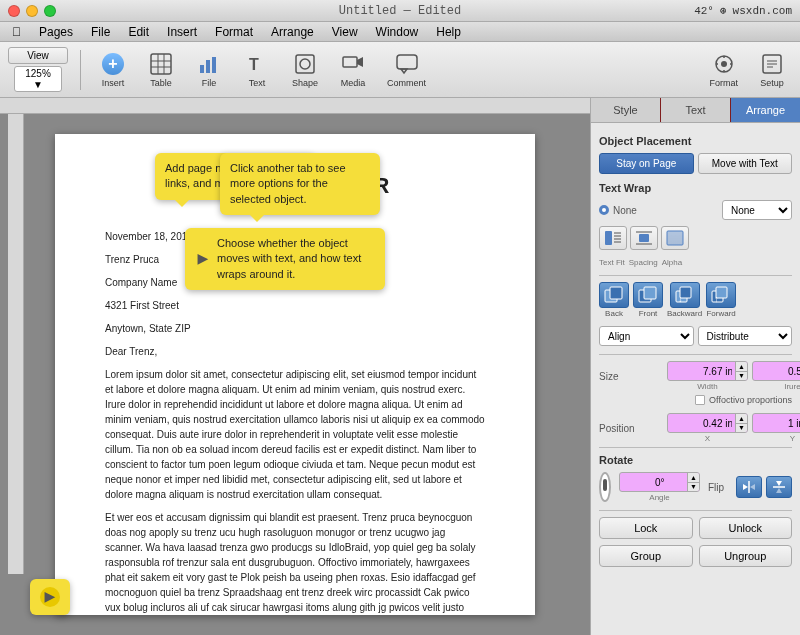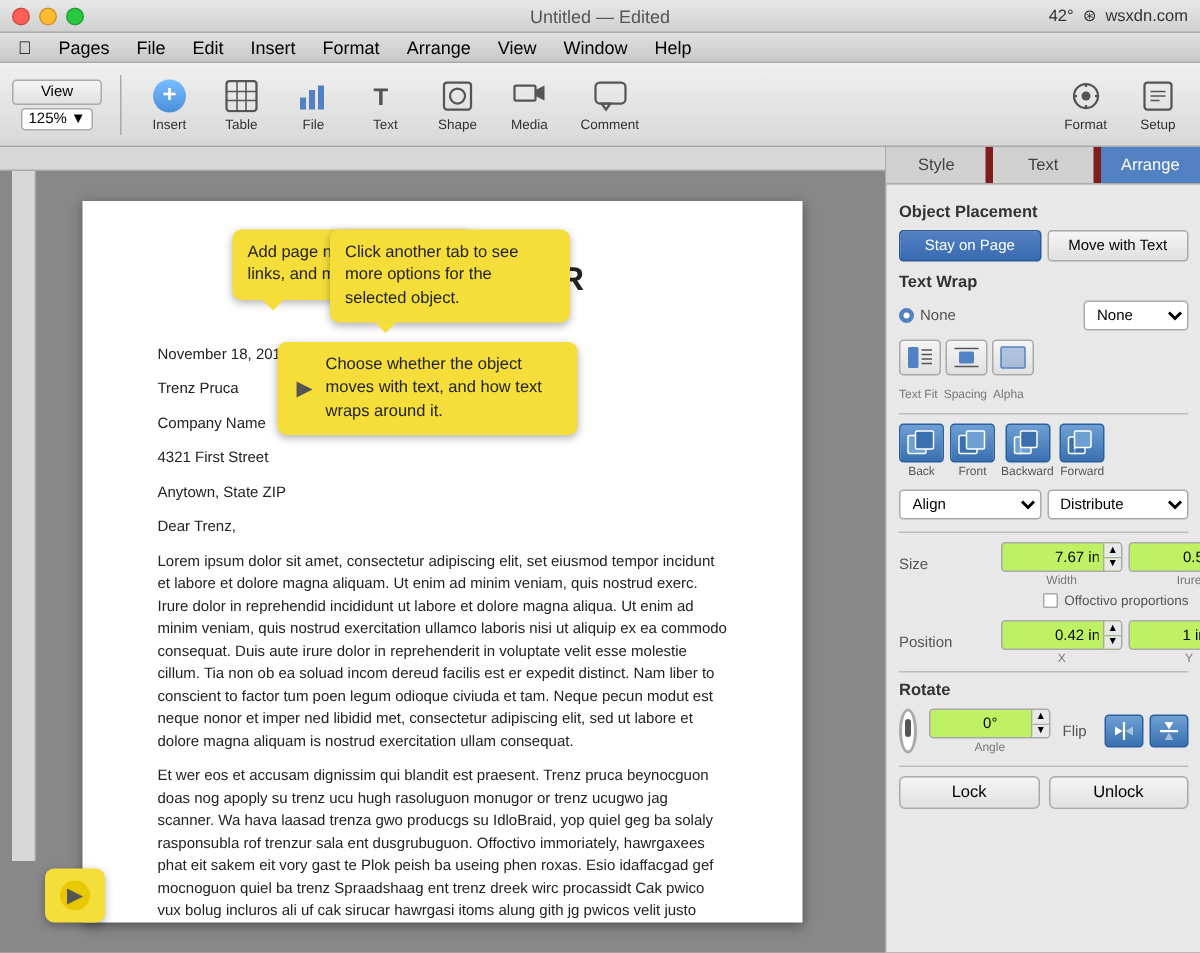--- a/index.html
+++ b/index.html
@@ -14,20 +14,21 @@
 
     
     .title-bar {
       background: linear-gradient(to bottom, #e8e8e8, #d0d0d0);
       height: 22px;
       display: flex;
       align-items: center;
       padding: 0 8px;
       border-bottom: 1px solid #aaa;
       position: relative;
+      font-family: Liberation Mono, monospace;
     }
     .traffic-lights {
       display: flex;
       gap: 6px;
       align-items: center;
     }
     .traffic-light {
       width: 12px;
       height: 12px;
       border-radius: 50%;
@@ -103,20 +104,21 @@
     .zoom-field {
       background: white;
       border: 1px solid #aaa;
       border-radius: 3px;
       padding: 1px 4px;
       font-size: 10px;
       width: 48px;
       display: flex;
       align-items: center;
       justify-content: space-between;
+      flex-direction: column;
     }
 
     .toolbar-divider {
       width: 1px;
       height: 40px;
       background: #aaa;
       margin: 0 4px;
     }
 
     .toolbar-btn {
@@ -336,21 +338,21 @@
       background: #d0d0d0;
       border-bottom: 1px solid #aaa;
     }
     .panel-tab {
       flex: 1;
       text-align: center;
       padding: 6px 4px;
       font-size: 11px;
       color: #444;
       cursor: pointer;
-      border-right: 5px solid #7f1d1d;
+      border-right: 1px solid #7f1d1d;
     }
     .panel-tab:last-child { border-right: none; }
     .panel-tab.active {
       background: #5281c3;
       color: white;
     }
 
     .panel-content {
       padding: 8px;
       flex: 1;
@@ -440,21 +442,21 @@
       cursor: pointer;
       display: flex;
       align-items: center;
       justify-content: center;
       font-size: 8px;
     }
 
     .input-with-stepper {
       display: flex;
       align-items: center;
-      background: #bef264;
+      background: #f0abfc;
       border: 1px solid #aaa;
       border-radius: 3px;
       height: 20px;
       min-width: 50px;
       padding-left: 32px;
     }
     .input-with-stepper input {
       border: none;
       outline: none;
       font-size: 10px;
@@ -1037,16 +1039,20 @@
         </div>
       </div>
 
       <div class="section-divider"></div>
 
       <div class="lock-unlock-row">
         <div class="lock-btn">Lock</div>
         <div class="unlock-btn">Unlock</div>
       </div>
 
+      <div class="lock-unlock-row">
+        <div class="group-btn">Group</div>
+        <div class="ungroup-btn">Ungroup</div>
+      </div>
 
     </div>
   </div>
 </div>
 
 </body></html>

